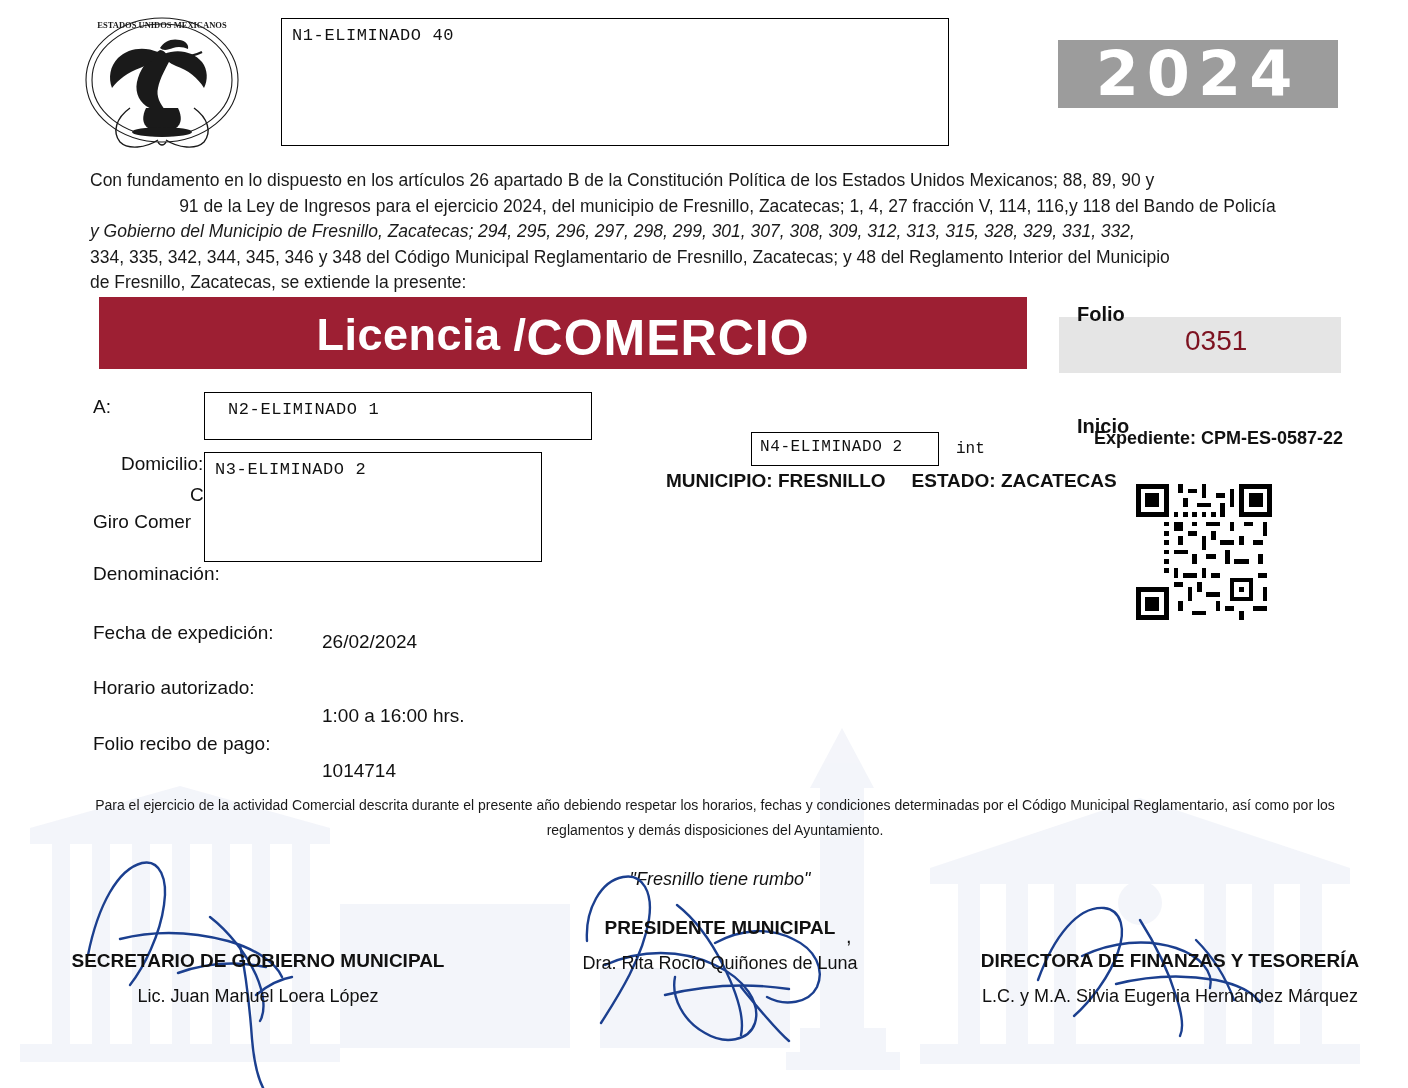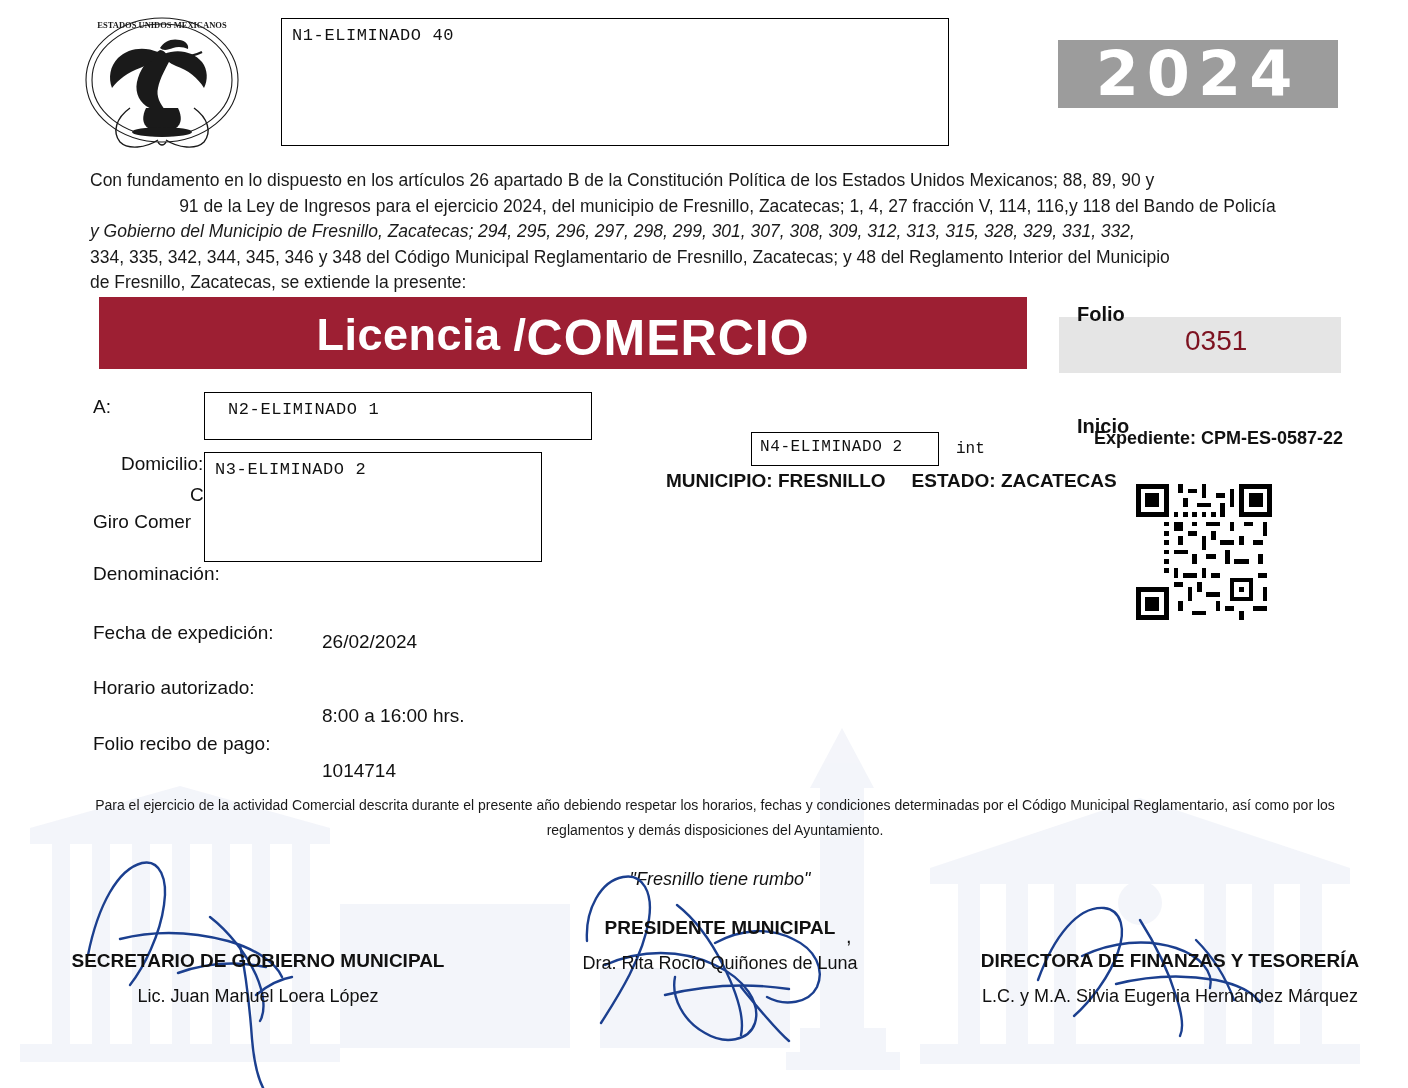--- a/index.html
+++ b/index.html
@@ -423,21 +423,21 @@
   <div class="fld" id="lbl-c">C</div>
   <div class="fld" id="lbl-giro">Giro Comer</div>
   <div class="nbox" id="n3-box">N3-ELIMINADO 2</div>
 
   <div class="fld" id="lbl-denominacion">Denominación:</div>
 
   <div class="fld" id="lbl-fecha">Fecha de expedición:</div>
   <div class="fld" id="val-fecha">26/02/2024</div>
 
   <div class="fld" id="lbl-horario">Horario autorizado:</div>
-  <div class="fld" id="val-horario">8:00 a 16:00 hrs.</div>
+  <div class="fld" id="val-horario">1:00 a 16:00 hrs.</div>
 
   <div class="fld" id="lbl-foliorecibo">Folio recibo de pago:</div>
   <div class="fld" id="val-foliorecibo">1014714</div>
 
   <div class="nbox" id="n4-box">N4-ELIMINADO 2</div>
   <div class="int-label">int</div>
   <div class="muni">
     <span>MUNICIPIO: FRESNILLO</span><span class="estado">ESTADO: ZACATECAS</span>
   </div>
 

